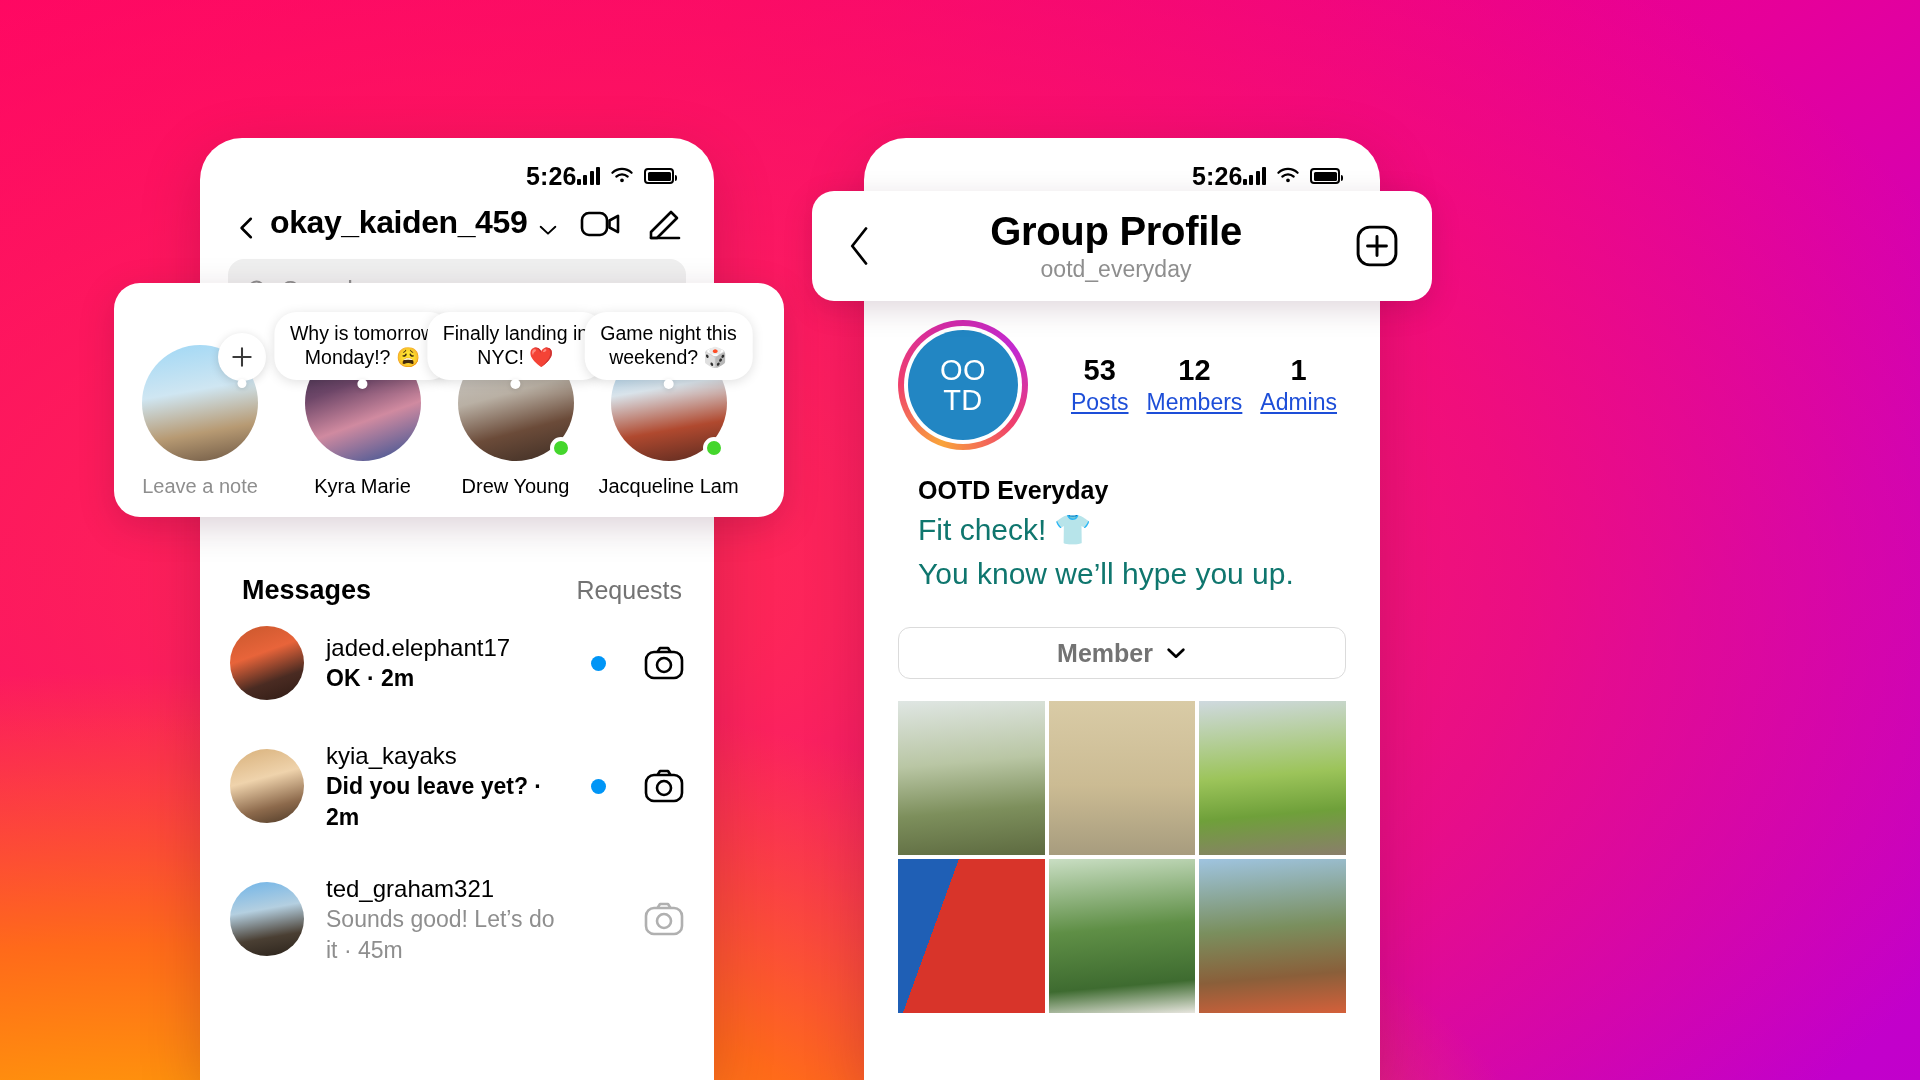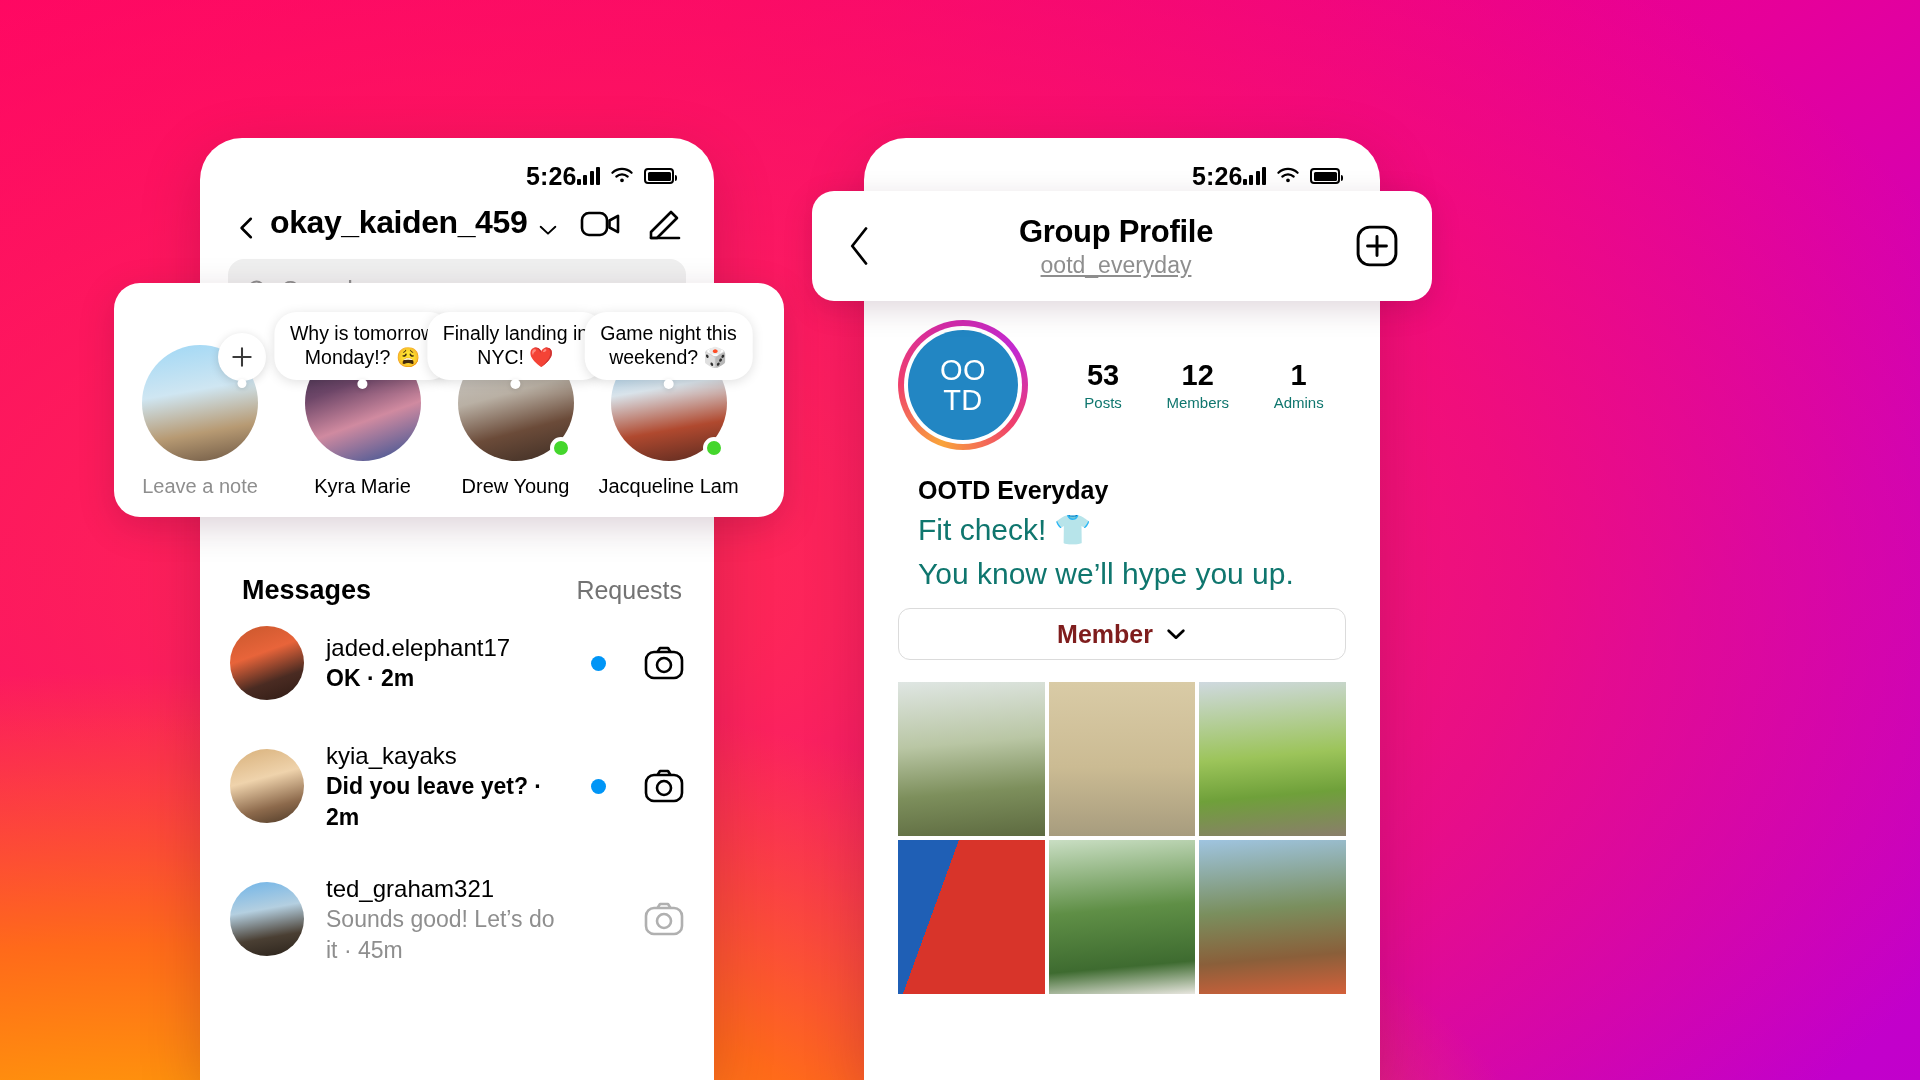--- a/index.html
+++ b/index.html
@@ -118,48 +118,48 @@
   .unread-dot { width: 15px; height:15px; border-radius:50%; background:#0095f6; flex:0 0 auto; margin-right: 16px; }
   .unread-dot.hidden { visibility:hidden; }
 
   
   #group-header-card {
     position: absolute; left: 812px; top: 191px; width: 620px; height: 110px;
     background: #fff; border-radius: 22px; box-shadow: 0 8px 30px rgba(60,0,40,.16);
     display: flex; align-items: center; padding: 0 34px;
   }
   .gp-title { flex:1; text-align:center; }
-  .gp-title .t1 { font-size: 31px; font-weight:700; color:#000; letter-spacing:-.3px; }
-  .gp-title .t2 { font-size: 23px; color:#8e8e8e; margin-top: 2px; text-decoration: underline; }
+  .gp-title .t1 { font-size: 40px; font-weight:700; color:#000; letter-spacing:-.3px; }
+  .gp-title .t2 { font-size: 23px; color:#8e8e8e; margin-top: 2px; }
   .plus-box { width: 42px; height: 42px; }
 
   .gp-body { padding: 22px 34px 0 34px; }
   .gp-top { display:flex; align-items:center; gap: 26px; }
   .gp-ring {
     width: 130px; height: 130px; border-radius: 50%; flex:0 0 auto;
     background: conic-gradient(from 200deg,#f9a43a,#ef3e6d,#d32aa8,#c22ad0,#ef3e6d,#f9a43a);
     display:flex; align-items:center; justify-content:center;
   }
   .gp-ring-in { width:118px;height:118px;border-radius:50%;background:#fff;display:flex;align-items:center;justify-content:center;}
   .gp-pic {
     width: 110px; height: 110px; border-radius:50%; background:#2286c3;
     color:#fff; display:flex; flex-direction:column; align-items:center; justify-content:center;
     font-size: 29px; line-height: 1.05; letter-spacing: .5px;
   }
   .gp-stats { flex:1; display:flex; justify-content: space-around; padding-left: 8px; }
   .gp-stat { text-align:center; }
   .gp-stat .n { font-size: 29px; font-weight:700; color:#000; }
-  .gp-stat .l { font-size: 15px; color:#0f766e; margin-top: 2px; }
+  .gp-stat .l { font-size: 23px; color:#1d4ed8; margin-top: 2px; text-decoration: underline; }
   .gp-bio { margin-top: 22px; margin-left: 20px; }
   .gp-bio .name { font-size: 25px; font-weight:700; color:#000; line-height: 1.45; }
   .gp-bio .line { font-size: 30px; color:#0f766e; line-height: 1.45; }
   .member-btn {
-    margin-top: 13px; height: 52px; border:1.5px solid #dbdbdb; border-radius: 12px;
+    margin-top: 32px; height: 52px; border:1.5px solid #dbdbdb; border-radius: 12px;
     display:flex; align-items:center; justify-content:center; gap:12px;
-    font-size: 25px; font-weight:700; color:#7f1d1d; background:#fff;
+    font-size: 25px; font-weight:700; color:#737373; background:#fff;
   }
   .grid { display:grid; grid-template-columns: repeat(3, 1fr); gap: 4px; margin-top: 22px; }
   .tile { aspect-ratio: 1/1.05; overflow:hidden; position:relative; }
 </style>
 </head>
 <body>
 
 <div id="stage">
 
   <div class="phone" id="phone-left">

